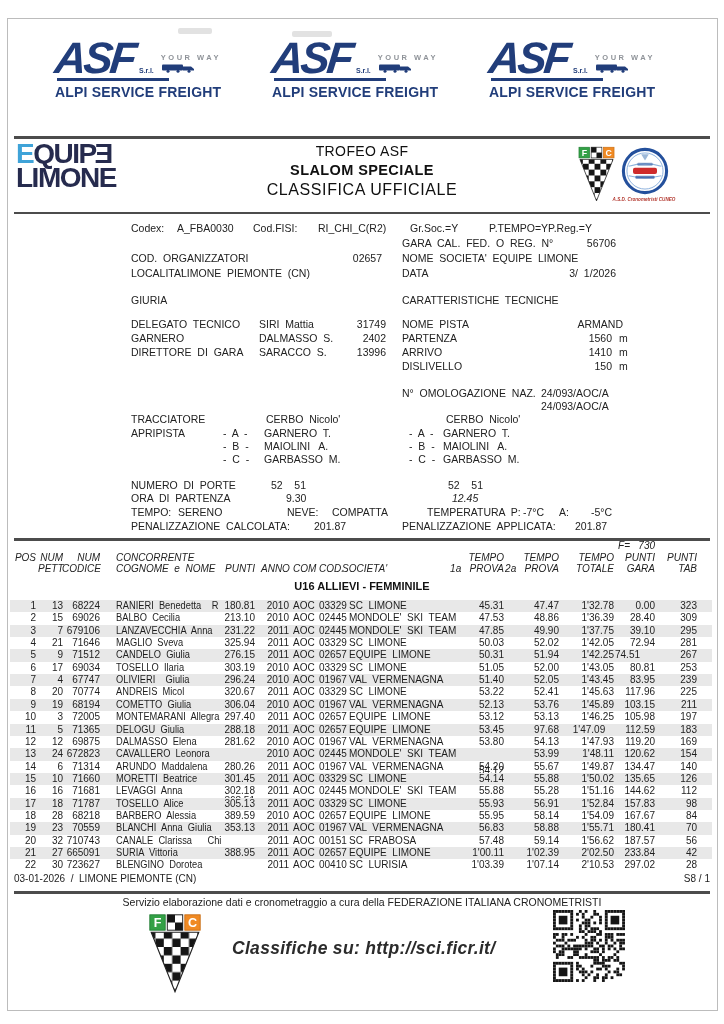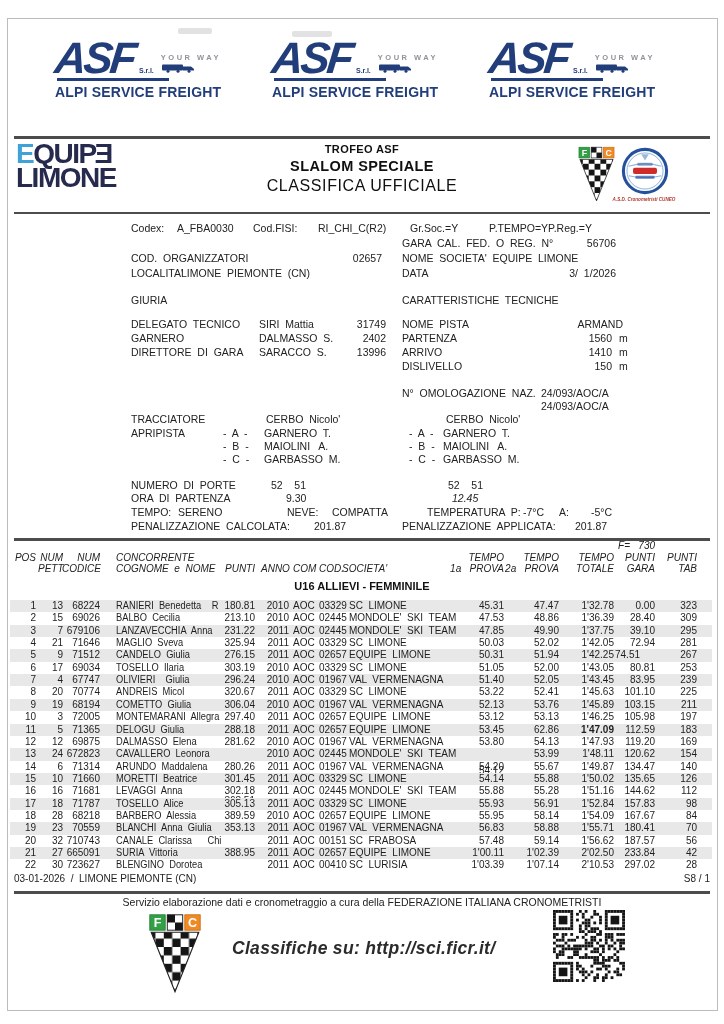--- a/index.html
+++ b/index.html
@@ -23,21 +23,21 @@
   .asf-tagline{font-size:7.5px;letter-spacing:2.5px;color:#8f9399;font-weight:600;}
   .asf-bar{height:3px;background:#213d7a;width:62%;margin:2px 0 3px 2px;}
   .asf-sub{font-size:14px;font-weight:800;color:#213d7a;letter-spacing:.2px;}
   
   .equipe{position:absolute;left:16px;top:142px;font-weight:800;font-size:28px;line-height:24px;
           letter-spacing:-1.5px;color:#262b4e;}
   .equipe .blue{color:#3fa3d8;}
   .equipe .flip{display:inline-block;transform:scaleX(-1);}
   
   .title-box{position:absolute;left:180px;top:143px;width:364px;text-align:center;color:#101010;}
-  .title-l1{font-size:11px;font-weight:bold;letter-spacing:.4px;}
+  .title-l1{font-size:14px;font-weight:normal;letter-spacing:.4px;}
   .title-l2{font-size:14.5px;font-weight:bold;letter-spacing:.4px;margin-top:3px;}
   .title-l3{font-size:16px;letter-spacing:.6px;margin-top:3px;}
   .asd-caption{position:absolute;left:608px;top:197px;width:72px;text-align:center;
                font-size:4.6px;font-weight:bold;font-style:italic;color:#b2372e;}
   
   .rows-box{position:absolute;left:0;top:600px;width:724px;}
   .row{position:absolute;left:10px;width:702px;height:12.35px;font-size:10px;}
   .row.stripe{background:#e8e8e8;}
   .cell{position:absolute;top:0;line-height:12.5px;white-space:pre;color:#1e1e1e;}
   .section-title{position:absolute;left:0;top:580px;width:724px;text-align:center;
@@ -400,21 +400,21 @@
         <span class="cell" style="left: 52px; width: 38px; text-align: right;">70774</span>
         <span class="cell" style="left: 106px; width: 100px; text-align: left; transform: scaleX(0.93); transform-origin: left center;">ANDREIS  Micol</span>
         <span class="cell" style="left: 202px; width: 43px; text-align: right;">320.67</span>
         <span class="cell" style="left: 251px; width: 28px; text-align: right;">2011</span>
         <span class="cell" style="left: 283px; width: 24px; text-align: left;">AOC</span>
         <span class="cell" style="left: 309px; width: 26px; text-align: right;">03329</span>
         <span class="cell" style="left: 339px; width: 112px; text-align: left;">SC  LIMONE</span>
         <span class="cell" style="left: 444px; width: 50px; text-align: right;">53.22</span>
         <span class="cell" style="left: 499px; width: 50px; text-align: right;">52.41</span>
         <span class="cell" style="left: 554px; width: 50px; text-align: right;">1'45.63</span>
-        <span class="cell" style="left: 605px; width: 40px; text-align: right;">101.10</span>
+        <span class="cell" style="left: 605px; width: 40px; text-align: right;">117.96</span>
         <span class="cell" style="left: 647px; width: 40px; text-align: right;">225</span>
       </div>
       <div class="row stripe" style="top: 98.8px;">
         <span class="cell" style="left: 0px; width: 26px; text-align: right;">9</span>
         <span class="cell" style="left: 28px; width: 25px; text-align: right;">19</span>
         <span class="cell" style="left: 52px; width: 38px; text-align: right;">68194</span>
         <span class="cell" style="left: 106px; width: 100px; text-align: left; transform: scaleX(0.93); transform-origin: left center;">COMETTO  Giulia</span>
         <span class="cell" style="left: 202px; width: 43px; text-align: right;">306.04</span>
         <span class="cell" style="left: 251px; width: 28px; text-align: right;">2010</span>
         <span class="cell" style="left: 283px; width: 24px; text-align: left;">AOC</span>
@@ -446,22 +446,22 @@
         <span class="cell" style="left: 0px; width: 26px; text-align: right;">11</span>
         <span class="cell" style="left: 28px; width: 25px; text-align: right;">5</span>
         <span class="cell" style="left: 52px; width: 38px; text-align: right;">71365</span>
         <span class="cell" style="left: 106px; width: 100px; text-align: left; transform: scaleX(0.93); transform-origin: left center;">DELOGU  Giulia</span>
         <span class="cell" style="left: 202px; width: 43px; text-align: right;">288.18</span>
         <span class="cell" style="left: 251px; width: 28px; text-align: right;">2011</span>
         <span class="cell" style="left: 283px; width: 24px; text-align: left;">AOC</span>
         <span class="cell" style="left: 309px; width: 26px; text-align: right;">02657</span>
         <span class="cell" style="left: 339px; width: 112px; text-align: left;">EQUIPE  LIMONE</span>
         <span class="cell" style="left: 444px; width: 50px; text-align: right;">53.45</span>
-        <span class="cell" style="left: 499px; width: 50px; text-align: right;">62.86</span>
-        <span class="cell" style="left: 554px; width: 50px; text-align: right; font-weight: bold;">1'47.09</span>
+        <span class="cell" style="left: 499px; width: 50px; text-align: right;">97.68</span>
+        <span class="cell" style="left: 554px; width: 50px; text-align: center;">1'47.09</span>
         <span class="cell" style="left: 605px; width: 40px; text-align: right;">112.59</span>
         <span class="cell" style="left: 647px; width: 40px; text-align: right;">183</span>
       </div>
       <div class="row" style="top: 135.85px;">
         <span class="cell" style="left: 0px; width: 26px; text-align: right;">12</span>
         <span class="cell" style="left: 28px; width: 25px; text-align: right;">12</span>
         <span class="cell" style="left: 52px; width: 38px; text-align: right;">69875</span>
         <span class="cell" style="left: 106px; width: 100px; text-align: left; transform: scaleX(0.93); transform-origin: left center;">DALMASSO  Elena</span>
         <span class="cell" style="left: 202px; width: 43px; text-align: right;">281.62</span>
         <span class="cell" style="left: 251px; width: 28px; text-align: right;">2010</span>

